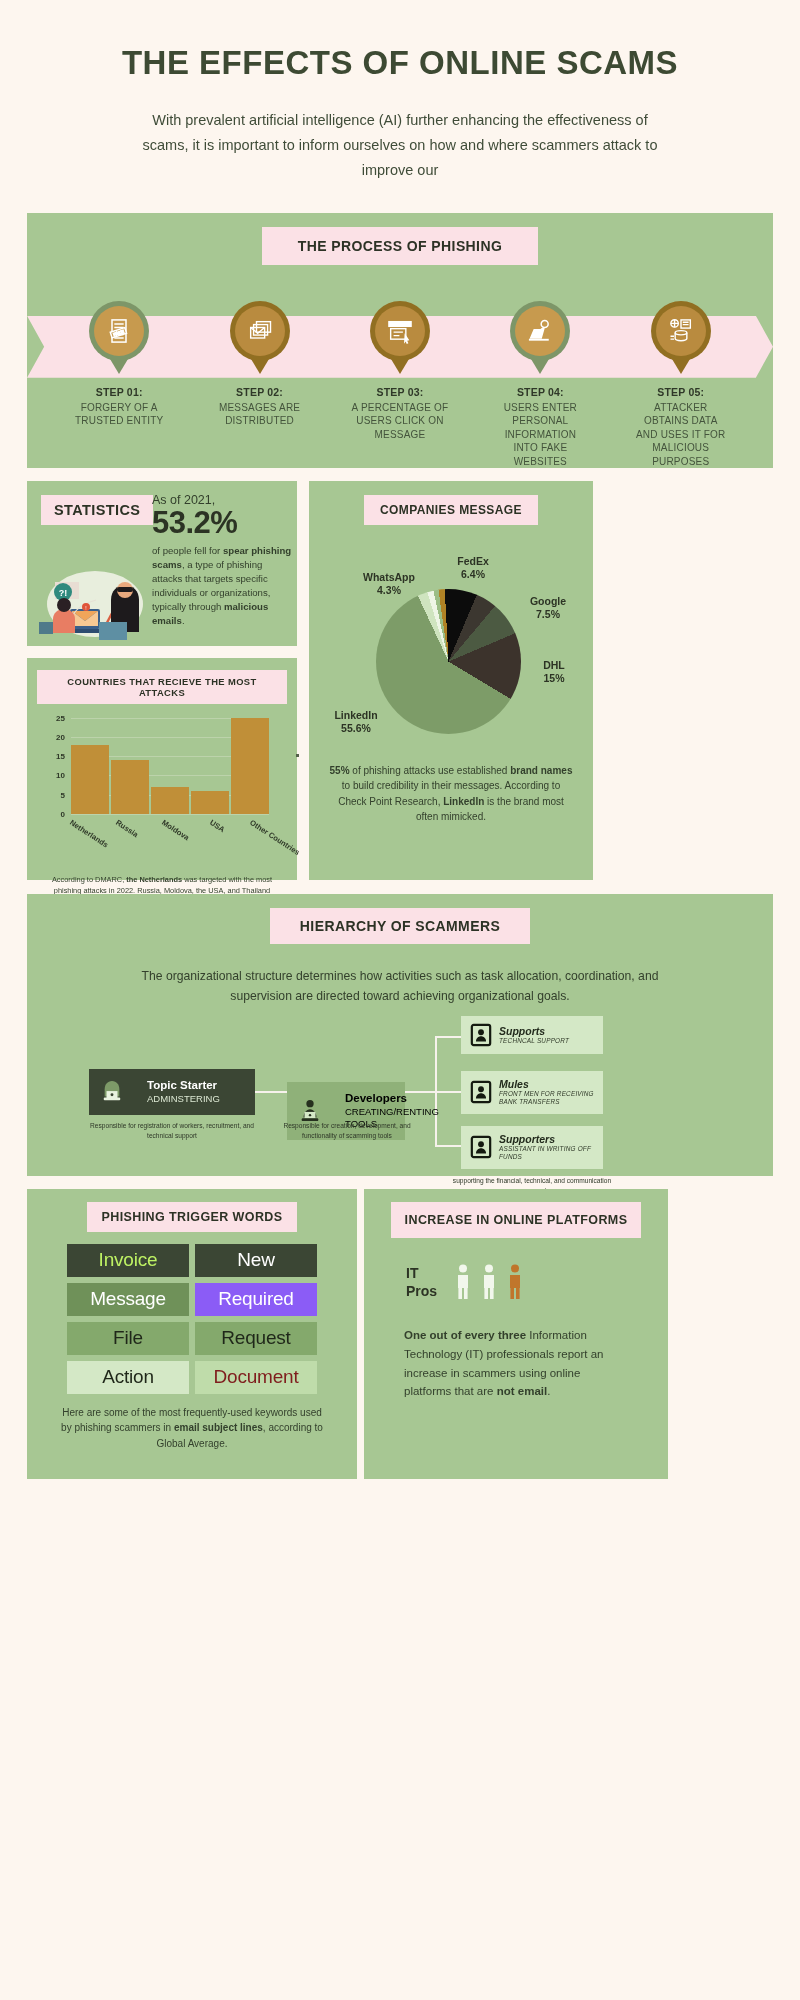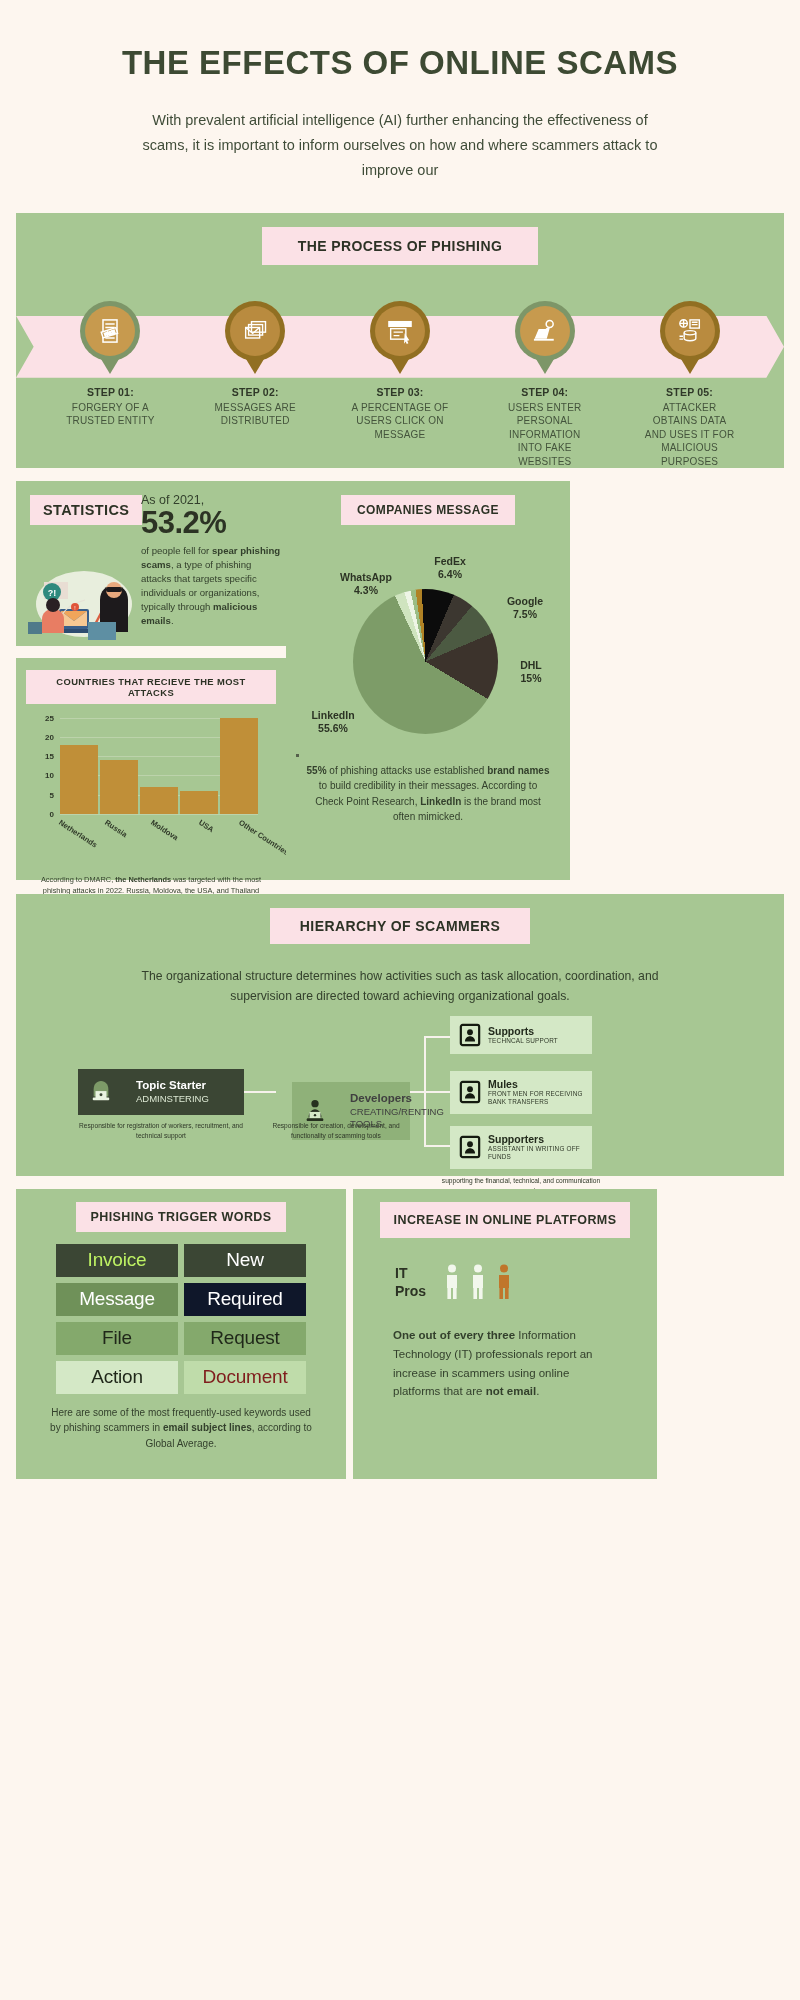--- a/index.html
+++ b/index.html
@@ -6,21 +6,21 @@
   html, body { width: 800px; }
   body {
     background: #fdf6ef;
     font-family: "Liberation Sans", sans-serif;
     color: #3b4a32;
     width: 800px;
     height: 2000px;
     position: relative;
     overflow: hidden;
   }
-  .page { width: 800px; height: 1488px; position: relative; padding: 0 16px; }
+  .page { width: 800px; height: 1488px; position: relative; padding: 0 27px; }
 
   
   .title {
     text-align: center;
     font-size: 33px;
     font-weight: bold;
     letter-spacing: 0.5px;
     color: #3d4a33;
     padding-top: 44px;
     line-height: 1.15;
@@ -77,21 +77,21 @@
     background: #c79a4e;
     display: flex; align-items: center; justify-content: center;
   }
   .badge .inner.dark { background: #b98b3f; }
   .badge svg { width: 28px; height: 28px; }
   .step-label { margin-top: 24px; font-size: 10px; line-height: 1.35; }
   .step-label b { display: block; font-size: 10.5px; color: #2f3828; letter-spacing: .2px; margin-bottom: 2px;}
   .step-label span { color: #44543c; letter-spacing: .2px; }
 
   
-  .mid { display: flex; gap: 0; margin-top: 13px; align-items: center; }
+  .mid { display: flex; gap: 12px; margin-top: 13px; align-items: center; }
   .mid-left { width: 270px; }
   .mid-right { width: 284px; }
 
   #stats { height: 165px; padding: 14px 14px 0 14px; position: relative; }
   #stats .pill { font-size: 14.5px; padding: 7px 13px; }
   .stats-body { position: absolute; left: 125px; top: 12px; width: 140px; }
   .stats-as { font-size: 12.5px; color: #33402c; }
   .stats-big { font-size: 31px; font-weight: bold; color: #2c3324; line-height: 1.05; letter-spacing: -0.5px; }
   .stats-txt { font-size: 9.6px; line-height: 1.45; color: #33402c; margin-top: 5px; }
   .stats-txt b { font-weight: bold; }
@@ -122,27 +122,27 @@
   .pie-note b { font-weight: bold; }
 
   
   #hier { margin-top: 14px; height: 282px; padding-top: 14px; }
   #hier .pill { font-size: 14px; padding: 10px 30px; }
   .hier-sub { text-align: center; font-size: 12.2px; line-height: 1.65; color: #33402c;
               margin: 22px auto 0 auto; max-width: 560px; }
   .hier-map { position: relative; height: 160px; margin-top: 10px; }
   .node { position: absolute; display: flex; align-items: center; gap: 24px; padding: 10px 12px; }
   .node.dark { background: #3b4634; color: #ffffff; }
-  .node.mid  { background: #8fb179; color: #404040; margin-left: 16px; }
+  .node.mid  { background: #8fb179; color: #000000; }
   .node .nm { font-size: 11.5px; font-weight: bold; line-height: 1.2; }
   .node .ns { font-size: 9.5px; line-height: 1.25; }
   .node.dark .ns { color: #dce8d3; }
   .node-cap { position: absolute; font-size: 6.6px; line-height: 1.45; text-align: center; color: #2f3828; }
   .leaf { position: absolute; background: #d4e8c6; display: flex; align-items: center; gap: 7px;
-          padding: 7px 9px; width: 142px; }
+          padding: 7px 9px; width: 142px; font-style: italic; }
   .leaf .lm { font-size: 10.5px; font-weight: bold; color: #222a1c; line-height: 1.15; }
   .leaf .ls { font-size: 6.4px; color: #2f3828; line-height: 1.3; letter-spacing: .2px; }
   .pic { width: 22px; height: 24px; flex: 0 0 auto; }
   .connector { position: absolute; background: #f7f2ec; }
 
   
   .bot { display: flex; gap: 7px; margin-top: 13px; }
   #trigger { width: 330px; height: 290px; padding: 13px 14px 0 14px; }
   #trigger .pill { font-size: 12.5px; padding: 8px 14px; }
   .word-grid { display: grid; grid-template-columns: 1fr 1fr; gap: 6px; margin: 12px 26px 0 26px; }
@@ -472,21 +472,21 @@
 
   <div class="bot">
     <section class="panel" id="trigger">
       <div class="pill-wrap">
         <div class="pill">PHISHING TRIGGER WORDS</div>
       </div>
       <div class="word-grid">
         <div class="word" style="background:#3b4634;color:#bef264">Invoice</div>
         <div class="word" style="background:#3b4634;color:#ffffff">New</div>
         <div class="word" style="background:#6f9159;color:#ffffff">Message</div>
-        <div class="word" style="background:#0f172a;color:#ffffff">Required</div>
+        <div class="word" style="background:#8b5cf6;color:#ffffff">Required</div>
         <div class="word" style="background:#84a96c;color:#1f2719">File</div>
         <div class="word" style="background:#84a96c;color:#1f2719">Request</div>
         <div class="word" style="background:#d4e8c6;color:#1f2719">Action</div>
         <div class="word" style="background:#bfdcaa;color:#7f1d1d">Document</div>
       </div>
       <div class="trigger-note"><span>Here are some of the most frequently-used keywords used by phishing scammers in </span><b>email subject lines</b><span>, according to Global Average.</span></div>
     </section>
 
     <section class="panel" id="platforms">
       <div class="pill-wrap">

